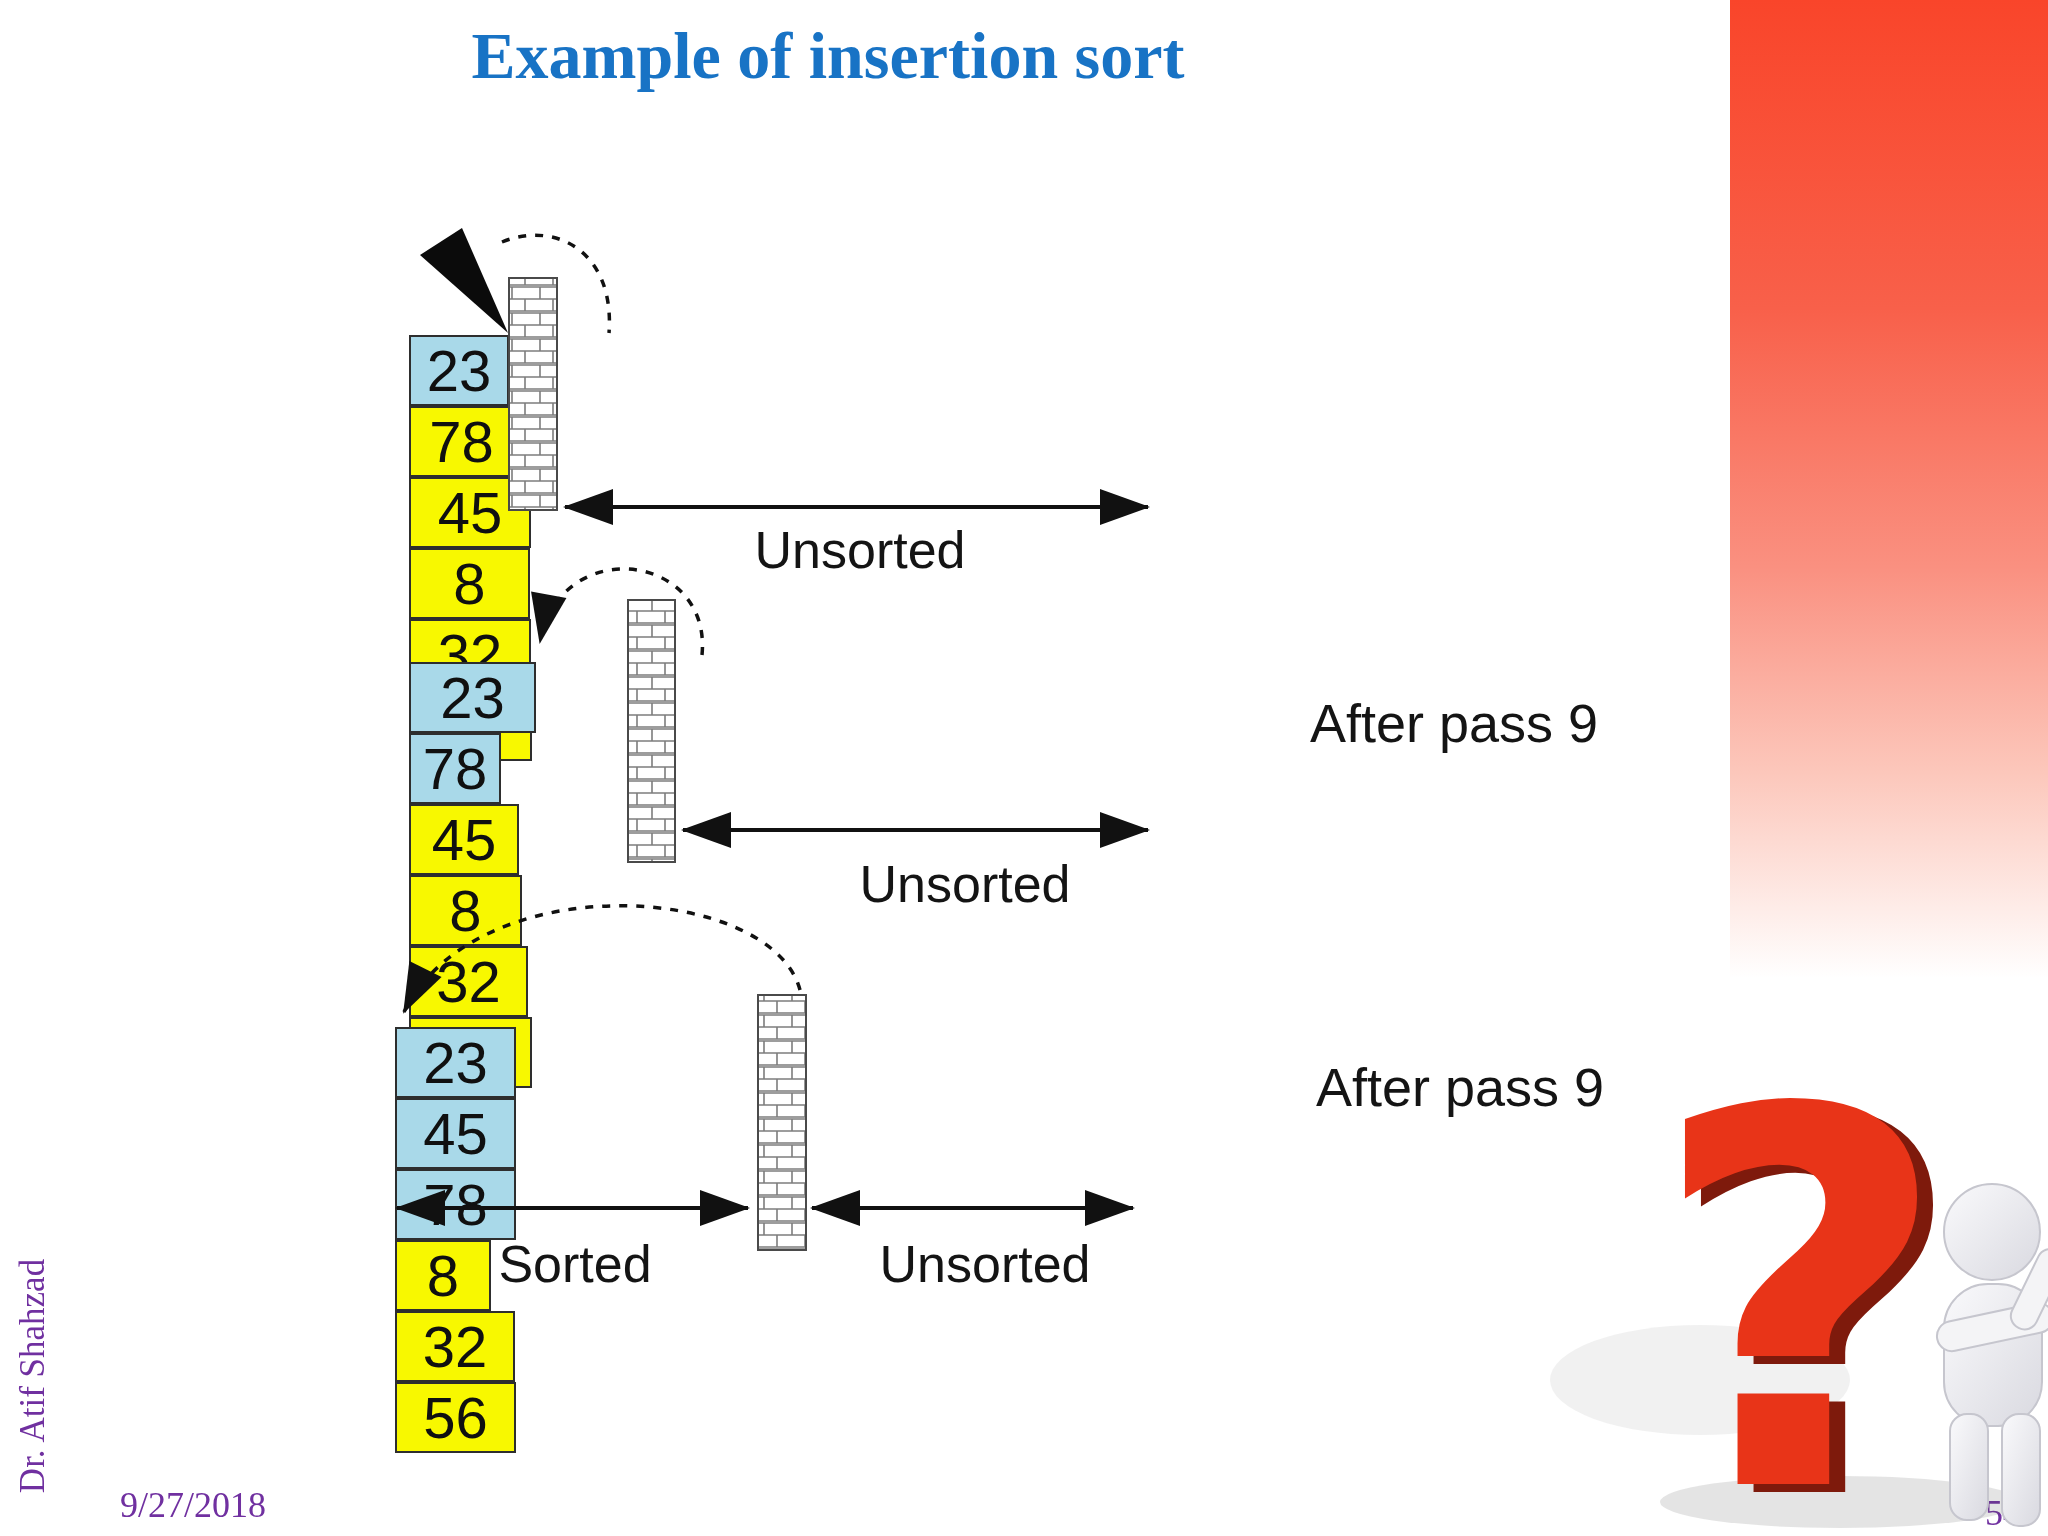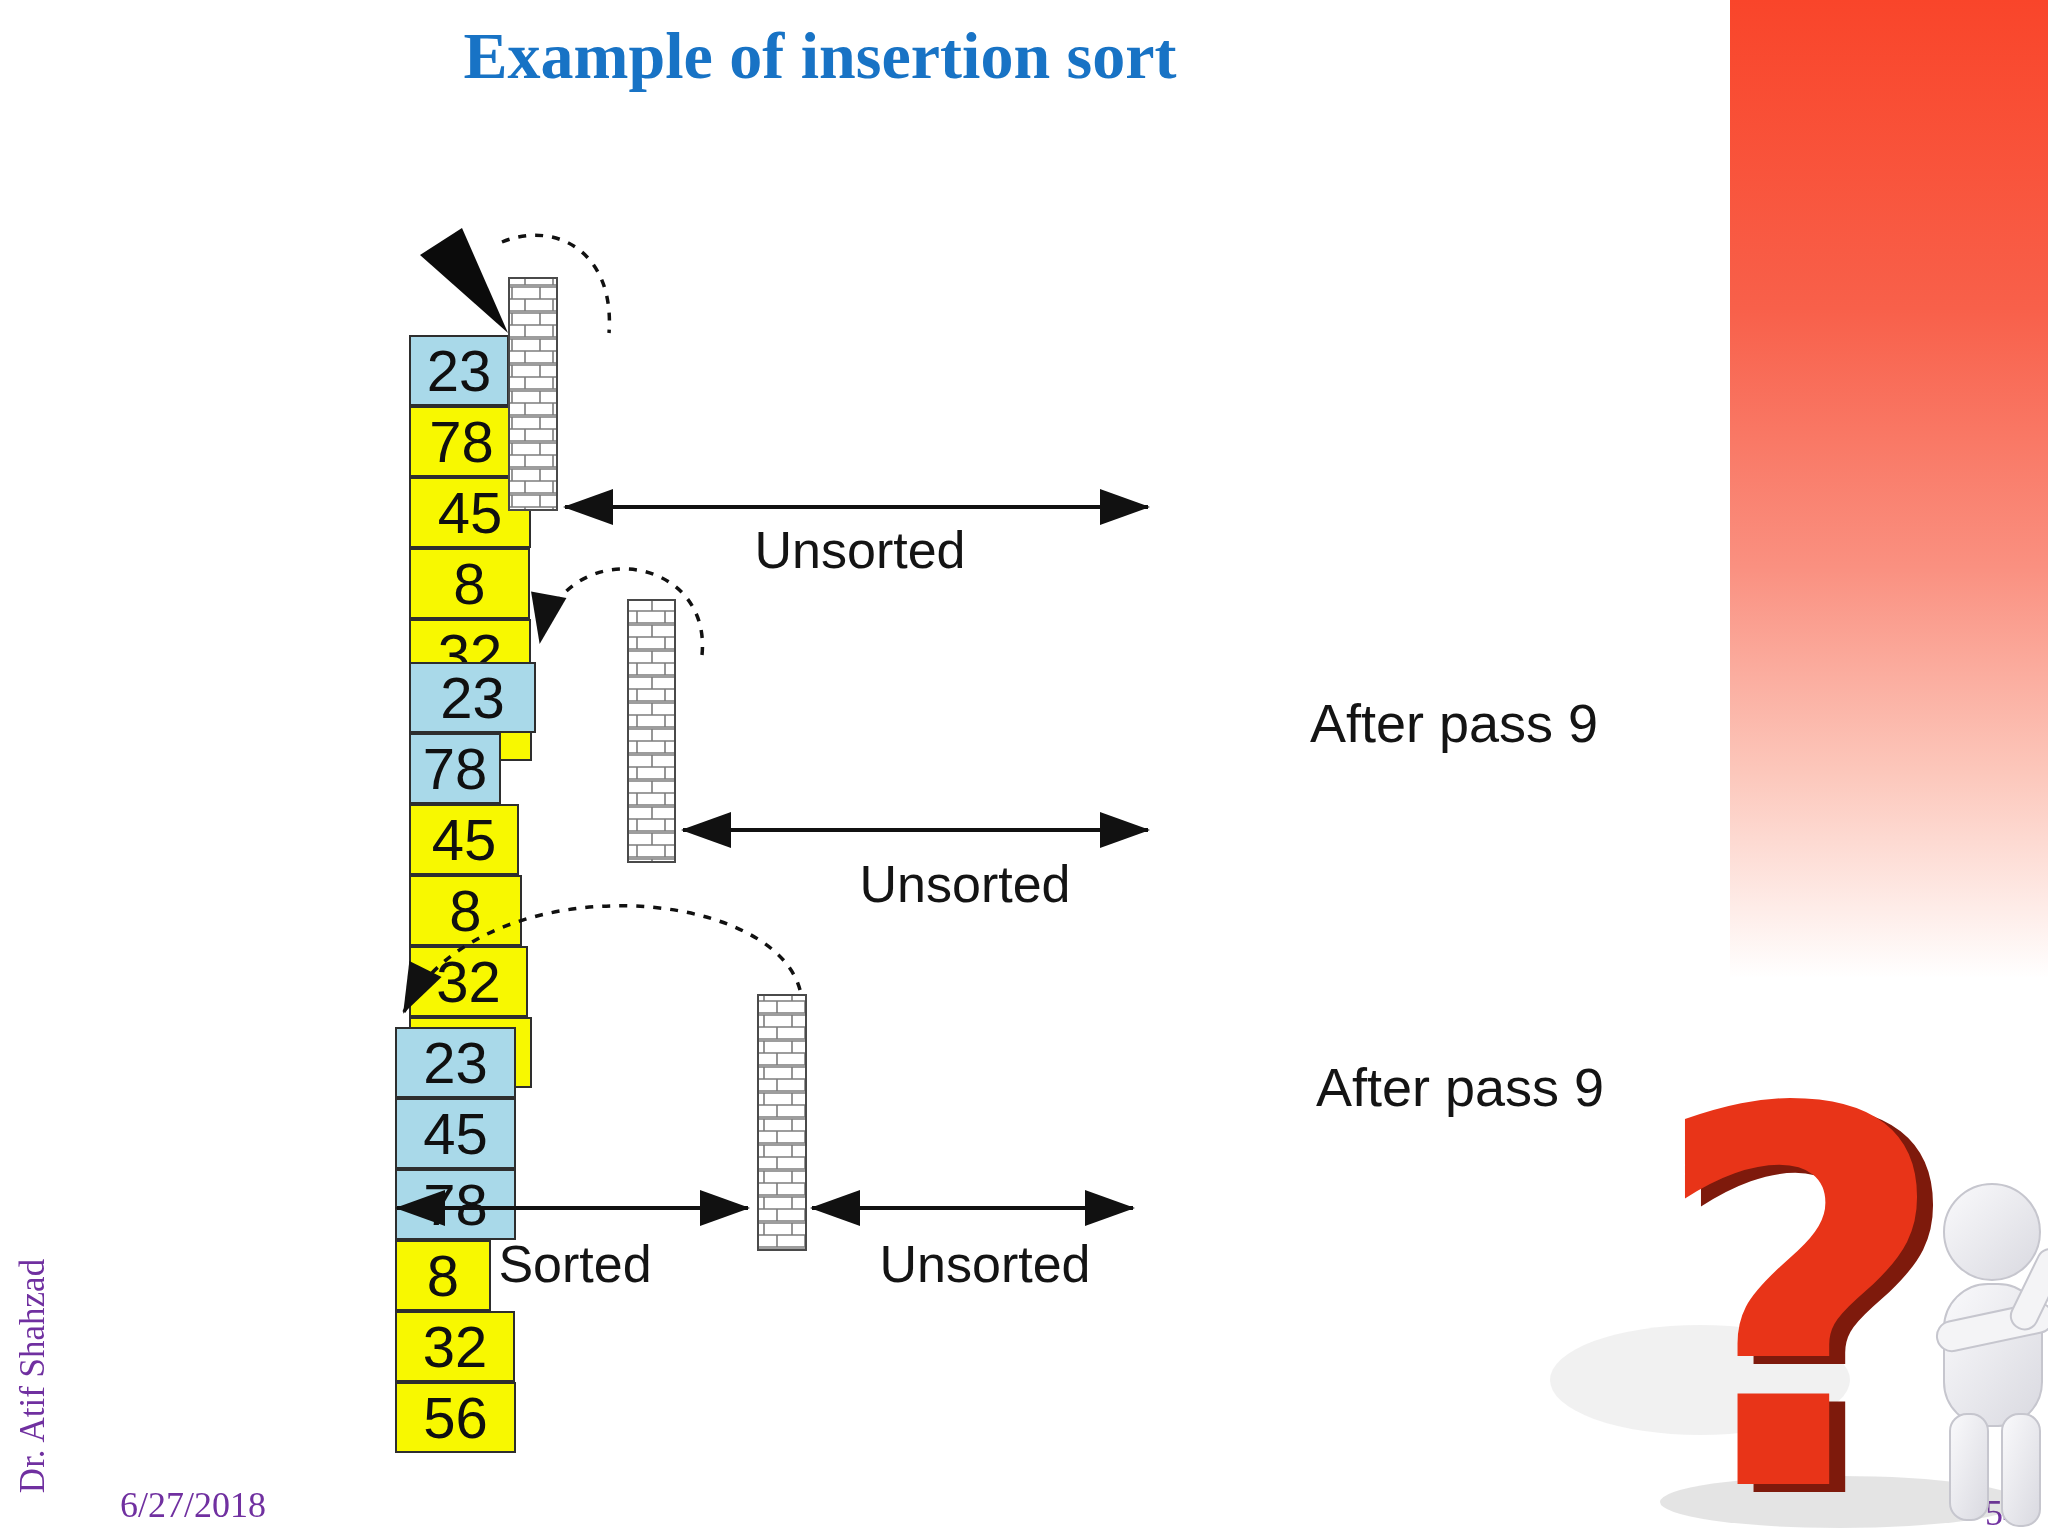--- a/index.html
+++ b/index.html
@@ -1,19 +1,19 @@
 <!DOCTYPE html>
 <html><head>
 <meta charset="utf-8">
 <style>
   html,body{margin:0;padding:0;background:#fff;}
   #stage{position:relative;width:2048px;height:1536px;background:#ffffff;overflow:hidden;
          font-family:"Liberation Sans",sans-serif;}
   
-  #title{position:absolute;left:300px;top:18px;width:1040px;text-align:center;
+  #title{position:absolute;left:308px;top:18px;width:1040px;text-align:center;
          font-family:"Liberation Serif",serif;font-weight:700;font-size:66px;color:#1873c5;}
   
   #callout{position:absolute;left:8px;top:78px;width:492px;height:224px;
            border-radius:50% 0 48% 50% / 55% 0 50% 55%;
            background:radial-gradient(ellipse at 42% 25%,#ef5a4a 0%,#d42121 38%,#b20707 68%,#8c0000 100%);
            border:2px solid #151515;
            box-shadow:-10px 12px 16px rgba(90,90,90,.45), inset 0 12px 22px rgba(255,255,255,.28);}
   #callout .txt{position:absolute;left:20px;top:50px;width:420px;text-align:center;
            font-family:"Liberation Serif",serif;font-style:italic;font-weight:700;
            font-size:41px;line-height:1.18;color:#ffffff;letter-spacing:1px;}
@@ -128,16 +128,16 @@
       <circle cx="1992" cy="1232" r="48" fill="url(#mangrad)"></circle>
       <rect x="1944" y="1284" width="98" height="142" rx="44" fill="url(#mangrad)"></rect>
       <rect x="1936" y="1312" width="118" height="30" rx="15" fill="#f4f4f6" transform="rotate(-12 1995 1327)"></rect>
       <rect x="2024" y="1246" width="27" height="86" rx="13" fill="#f4f4f6" transform="rotate(26 2037 1289)"></rect>
       <rect x="1950" y="1414" width="38" height="106" rx="17" fill="url(#mangrad)"></rect>
       <rect x="2002" y="1414" width="38" height="112" rx="17" fill="url(#mangrad)"></rect>
     </g>
   </svg>
 
   <div id="author" class="purple">Dr. Atif Shahzad</div>
-  <div id="date" class="purple">6/27/2018</div>
+  <div id="date" class="purple">9/27/2018</div>
   <div id="page-num" class="purple">54</div>
 
 </div>
 
 </body></html>

